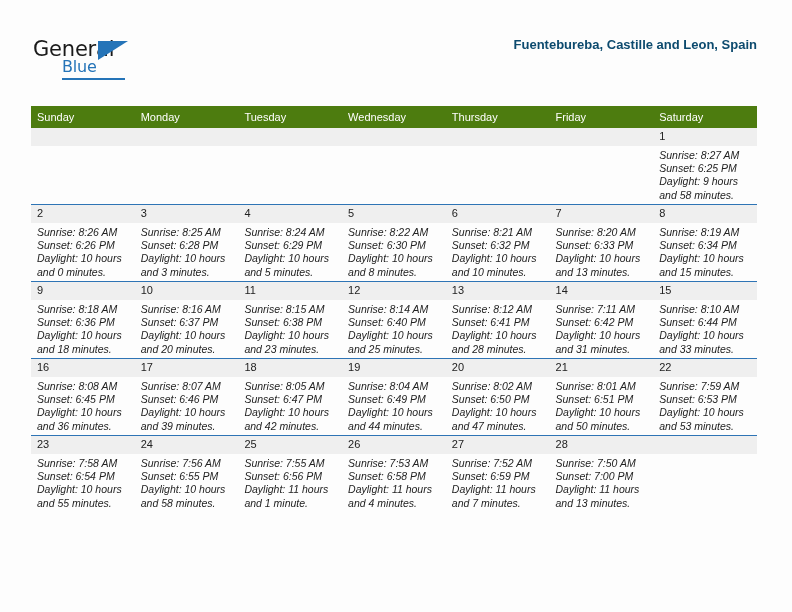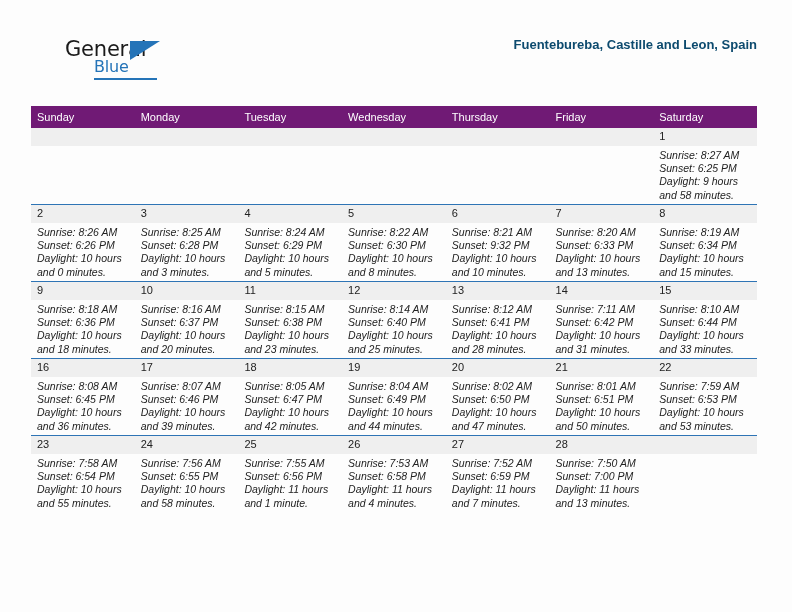--- a/index.html
+++ b/index.html
@@ -30,21 +30,20 @@
     width: 792px;
     height: 100px;
   }
 
   .logo {
     position: absolute;
     left: 33px;
     top: 38px;
     width: 130px;
     height: 46px;
-    margin-left: 32px;
   }
   .logo-general {
     position: absolute;
     left: 0;
     top: 0;
     font-size: 21px;
     letter-spacing: -0.2px;
     color: #1a1a1a;
     font-family: "DejaVu Sans", sans-serif;
     font-weight: 400;
@@ -107,21 +106,21 @@
   
   .calendar {
     position: absolute;
     left: 31px;
     top: 106px;
     width: 726px;
     border-collapse: collapse;
     table-layout: fixed;
   }
   .calendar th {
-    background: #701a75;
+    background: #4d7c0f;
     color: #ffffff;
     font-size: 11px;
     font-weight: normal;
     text-align: left;
     padding: 4px 0 4px 6px;
     height: 14px;
     font-family: "Liberation Sans", sans-serif;
     border: none;
   }
   .calendar td {
@@ -278,21 +277,21 @@
           <div class="dayinfo">
             <div>Sunrise: 8:22 AM</div>
             <div>Sunset: 6:30 PM</div>
             <div>Daylight: 10 hours and 8 minutes.</div>
           </div>
         </td>
         <td>
           <div class="daynum">6</div>
           <div class="dayinfo">
             <div>Sunrise: 8:21 AM</div>
-            <div>Sunset: 9:32 PM</div>
+            <div>Sunset: 6:32 PM</div>
             <div>Daylight: 10 hours and 10 minutes.</div>
           </div>
         </td>
         <td>
           <div class="daynum">7</div>
           <div class="dayinfo">
             <div>Sunrise: 8:20 AM</div>
             <div>Sunset: 6:33 PM</div>
             <div>Daylight: 10 hours and 13 minutes.</div>
           </div>

